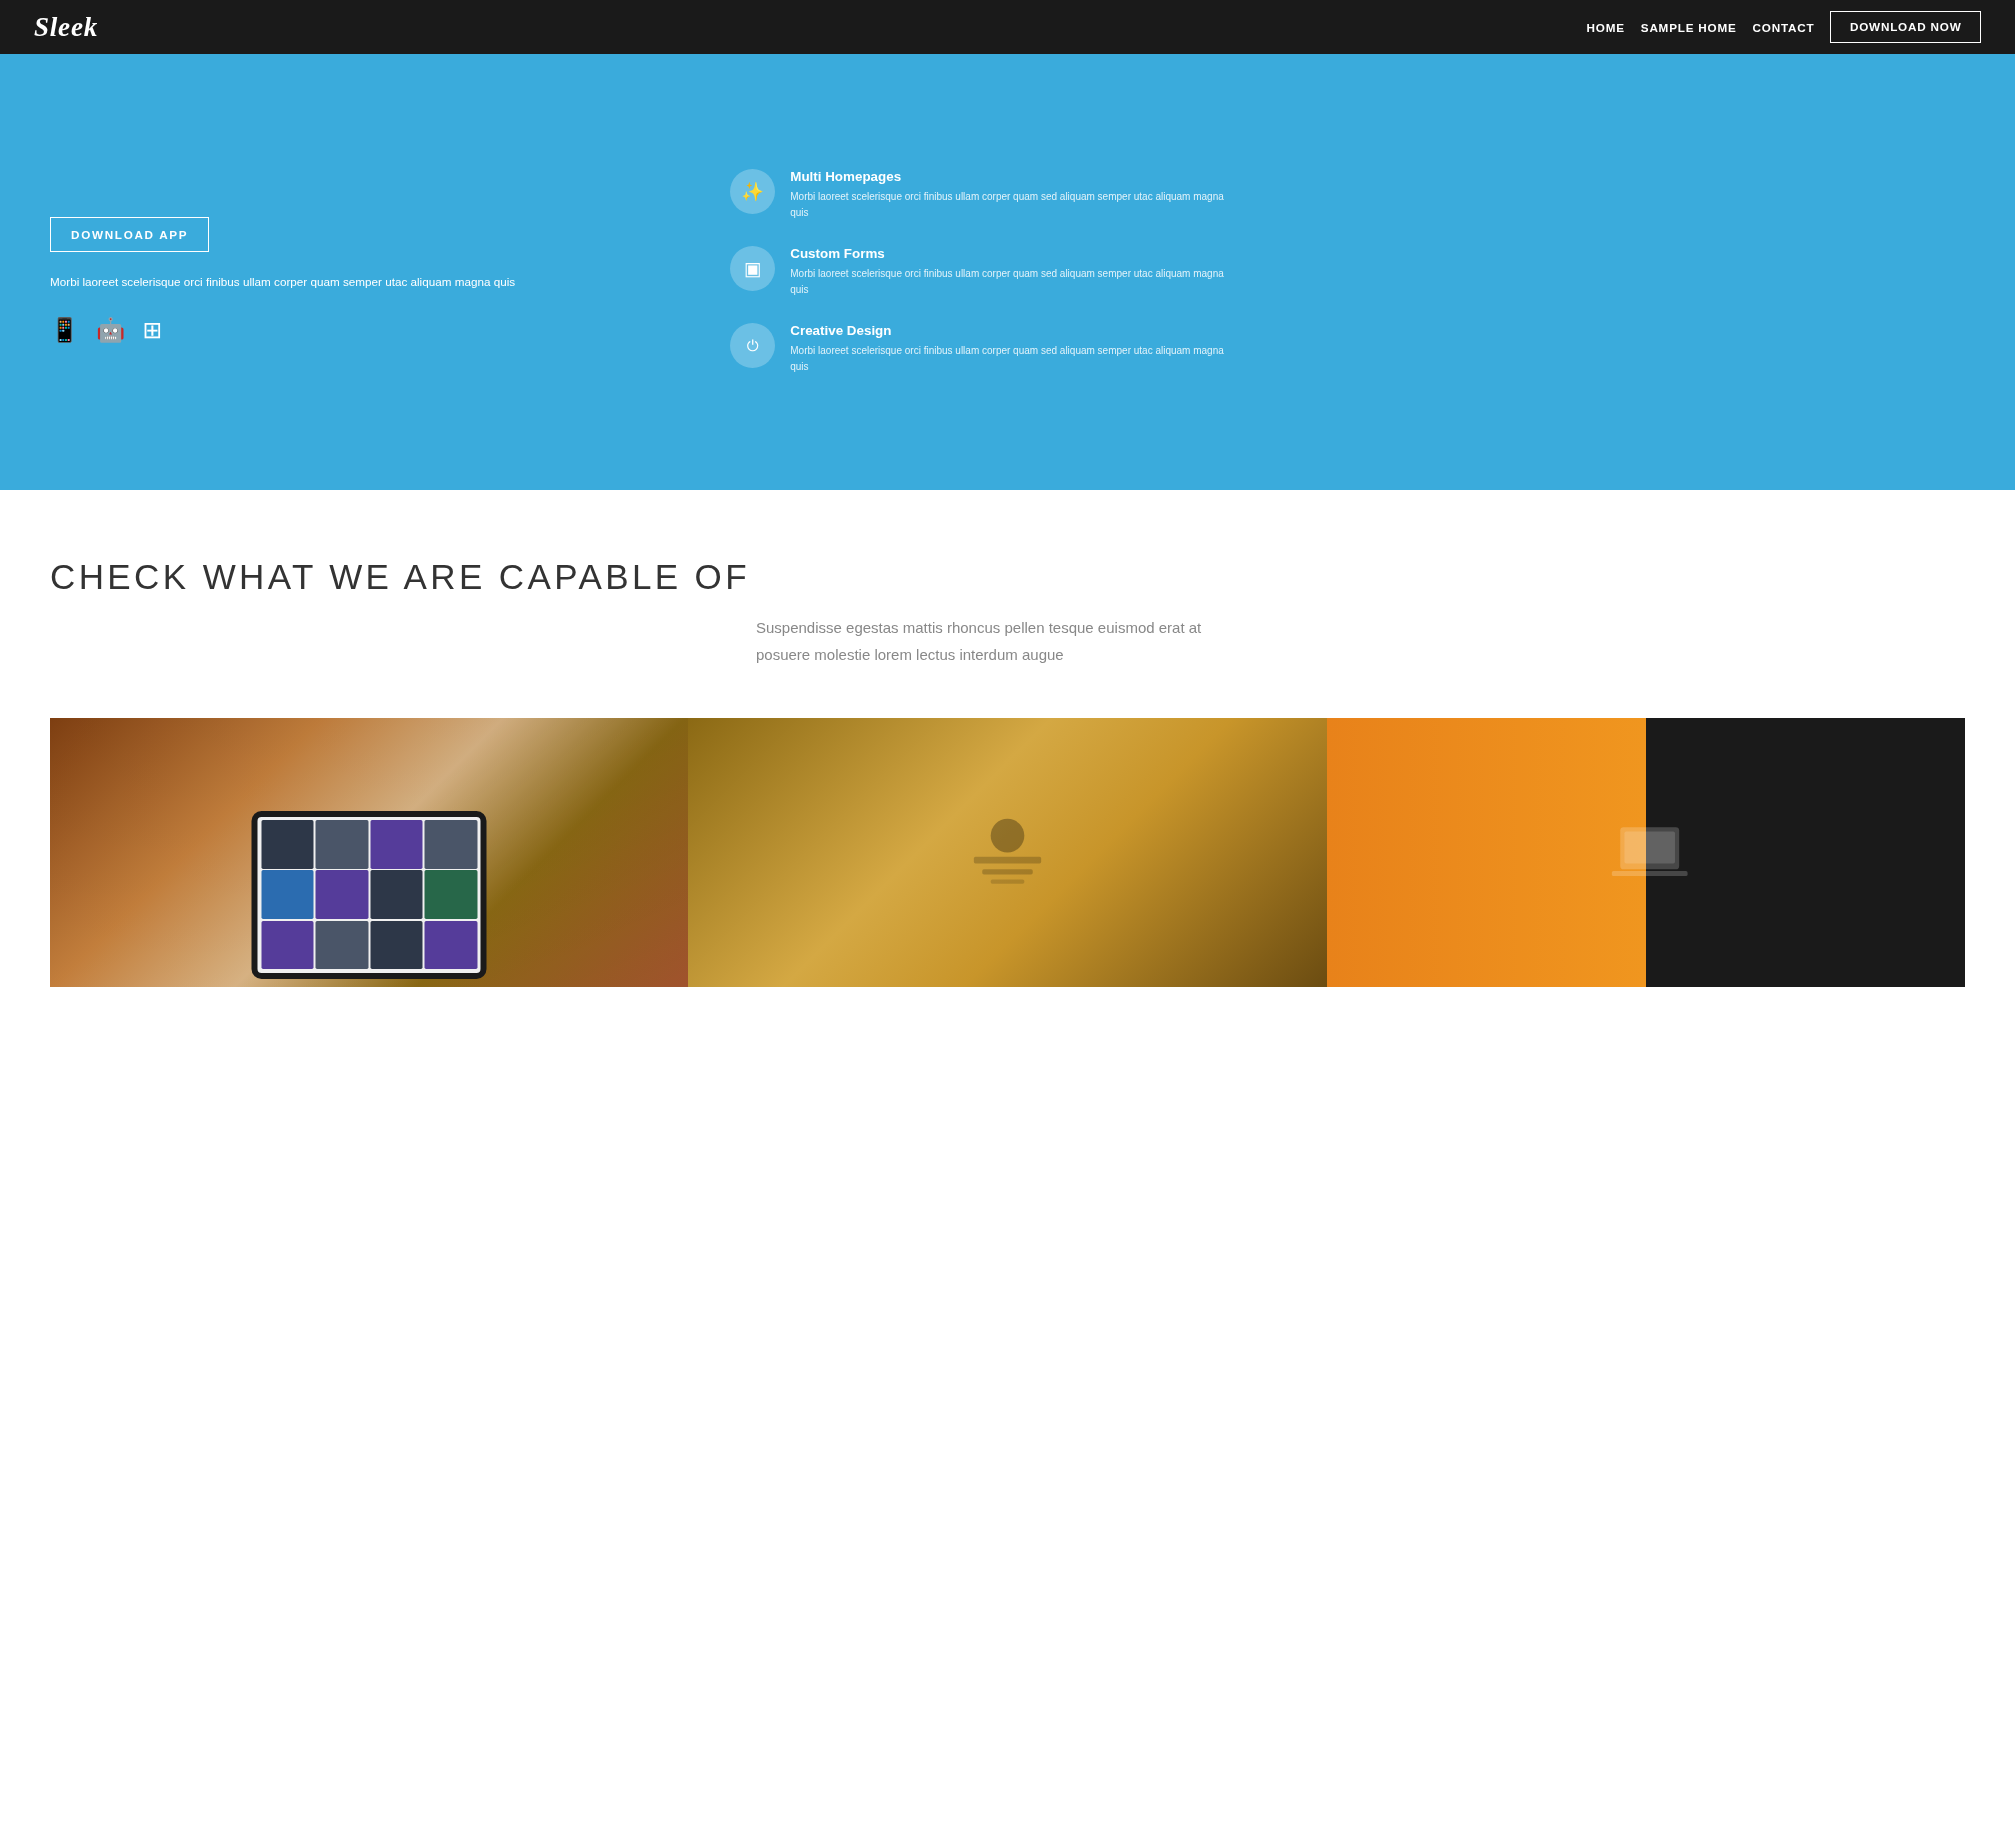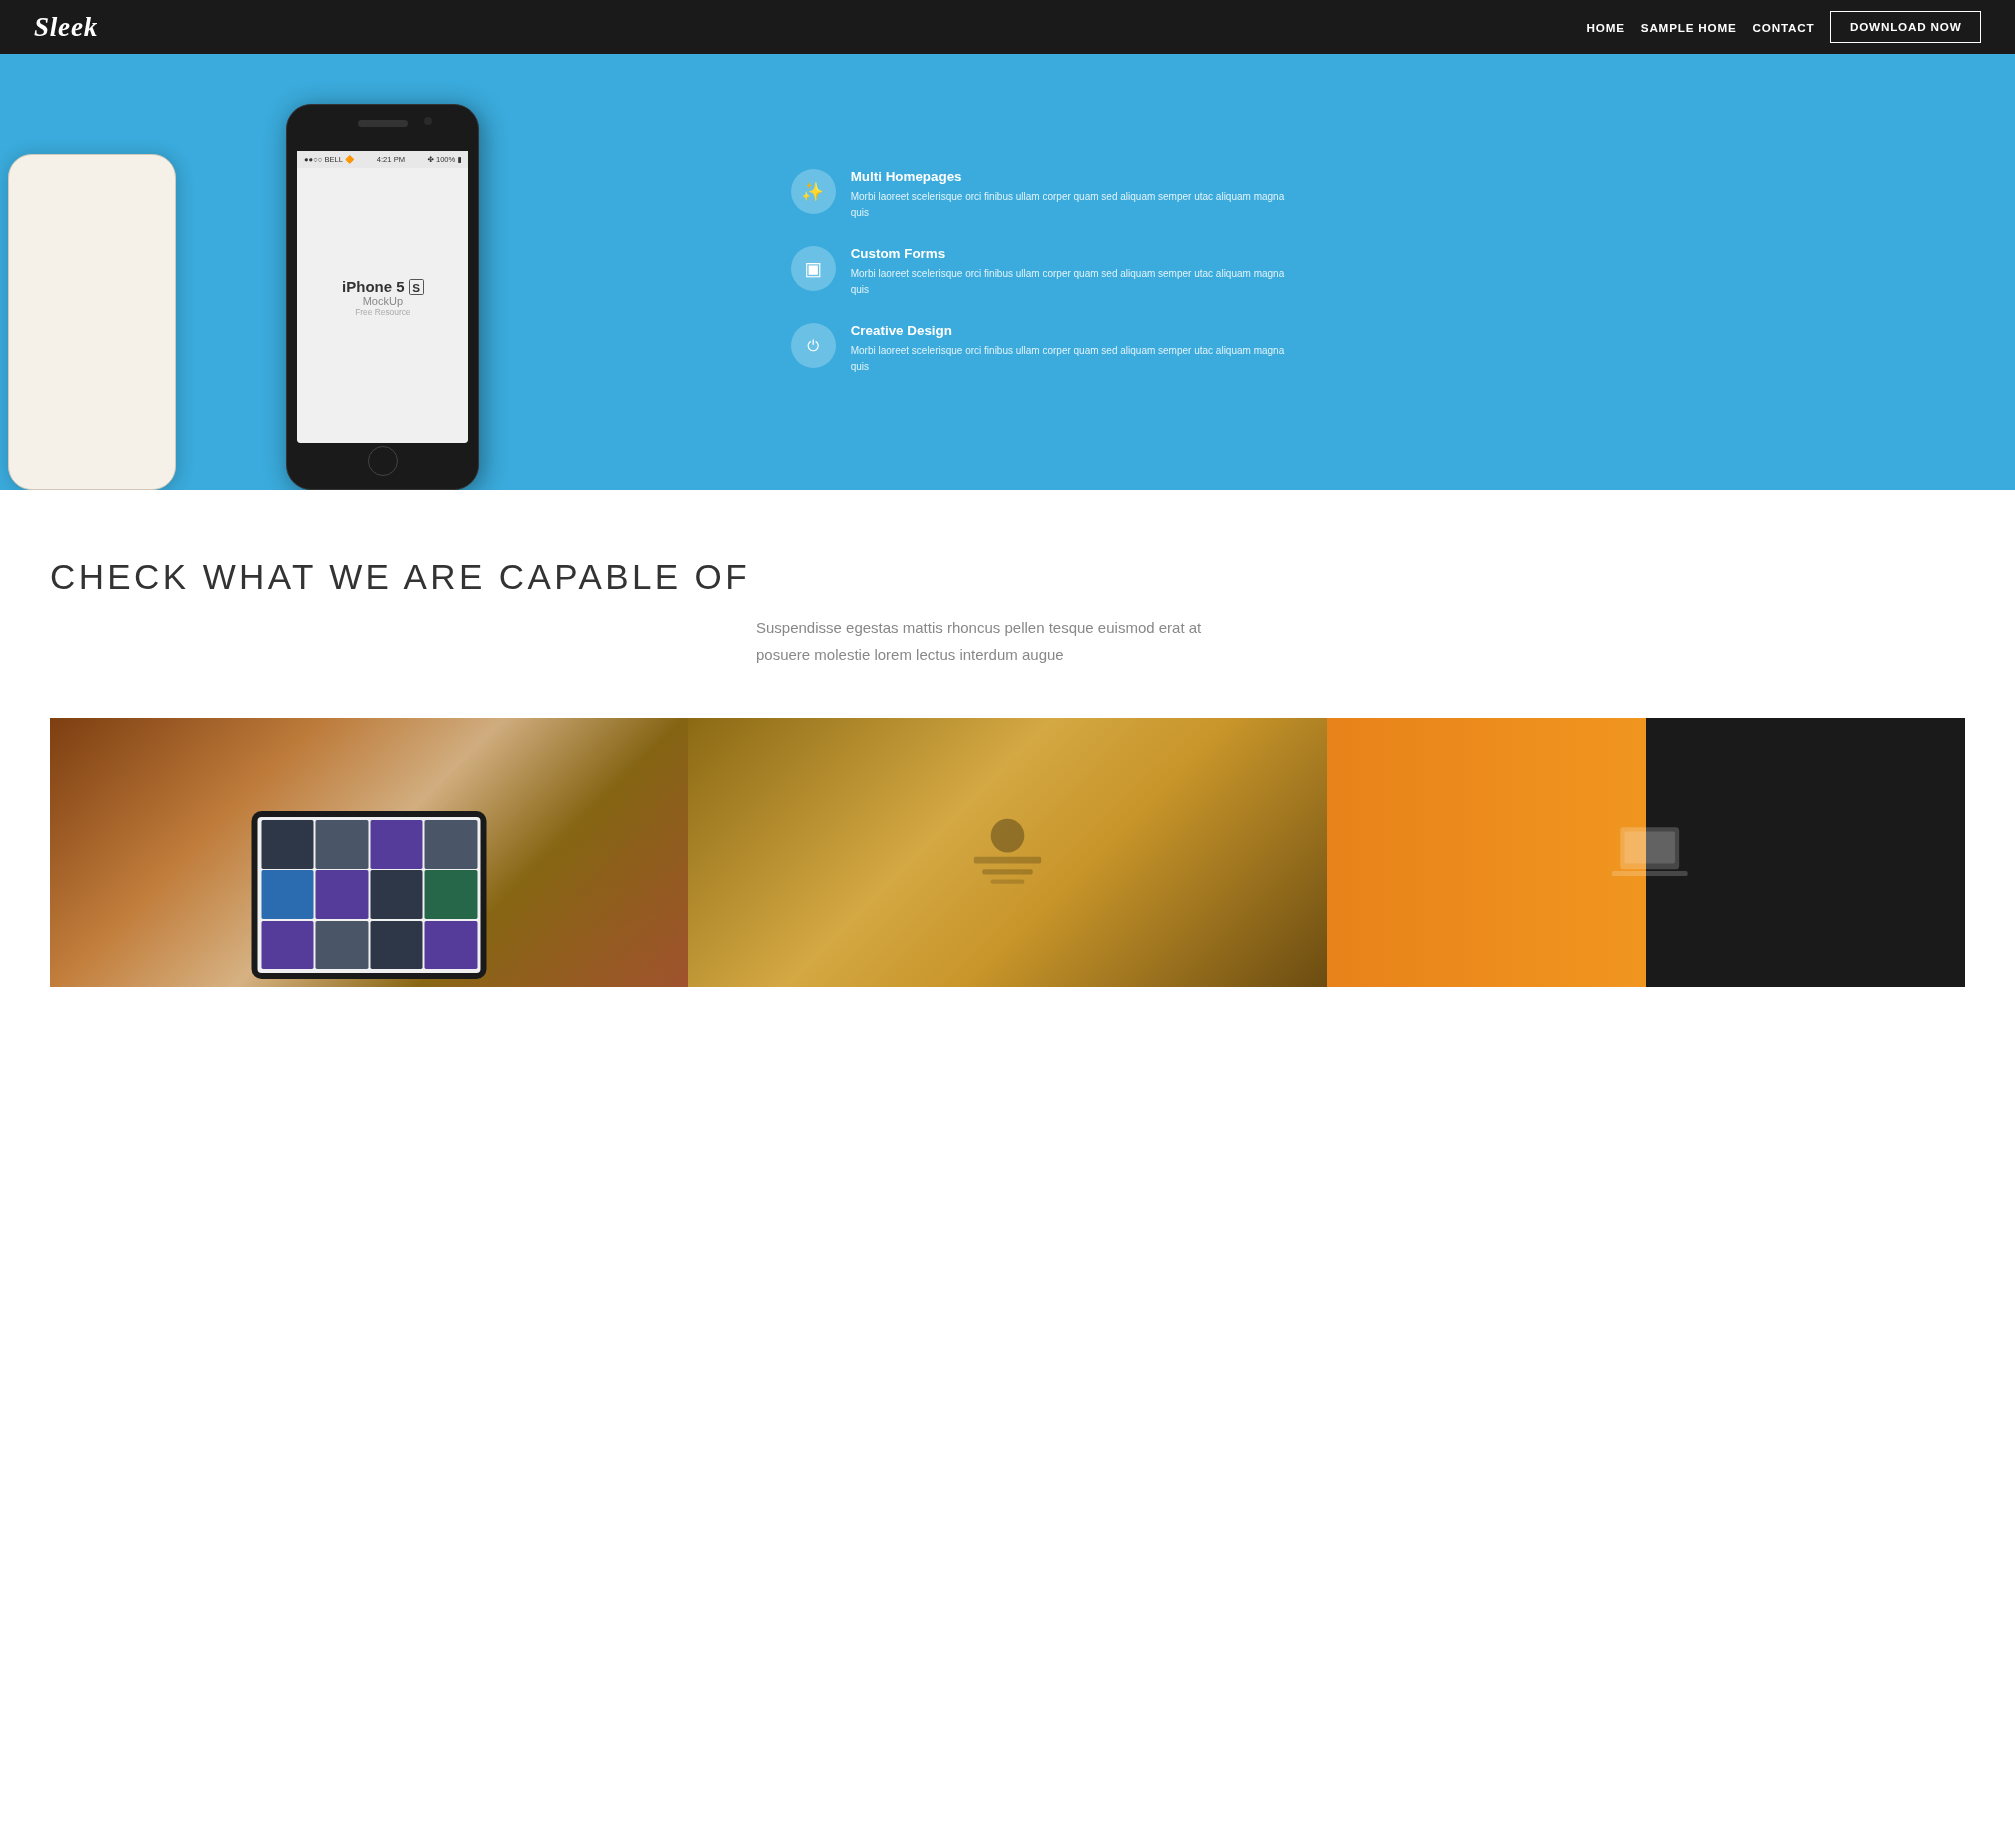--- a/index.html
+++ b/index.html
@@ -356,43 +356,30 @@
       <a href="#">CONTACT</a>
     </li>
     <li>
       <a href="#" class="nav-purchase">DOWNLOAD NOW</a>
     </li>
   </ul>
 </nav>
 
 <section class="hero">
 
-
-  <div class="hero-center">
-    <div class="phone-container">
-
-      <div class="phone-back"></div>
-
-      <div class="phone-front">
-        <div class="phone-speaker"></div>
-        <div class="phone-camera"></div>
-        <div class="phone-status-bar">
-          <span>●●○○ BELL 🔶</span>
-          <span>4:21 PM</span>
-          <span>✤ 100% ▮</span>
-        </div>
-        <div class="phone-screen">
-          <div class="phone-screen-content">iPhone 5 <span style="border:1.3px solid #555;padding:0.8px 2.5px;font-size:11.7px;border-radius:1.7px;">S</span></div>
-          <div class="phone-screen-sub">MockUp</div>
-          <div class="phone-screen-small">Free Resource</div>
-        </div>
-        <div class="phone-home"></div>
-      </div>
+  <div class="hero-left">
+    <a href="#" class="download-btn">DOWNLOAD APP</a>
+    <p class="hero-desc">Morbi laoreet scelerisque orci finibus ullam corper quam semper utac aliquam magna quis</p>
+    <div class="platform-icons">
+      <span class="platform-icon">📱</span>
+      <span class="platform-icon">🤖</span>
+      <span class="platform-icon">⊞</span>
     </div>
   </div>
+
 
   <div class="hero-right">
     <div class="feature-item">
       <div class="feature-icon-circle">✨</div>
       <div class="feature-text">
         <h3>Multi Homepages</h3>
         <p>Morbi laoreet scelerisque orci finibus ullam corper quam sed aliquam semper utac aliquam magna quis</p>
       </div>
     </div>
     <div class="feature-item">

